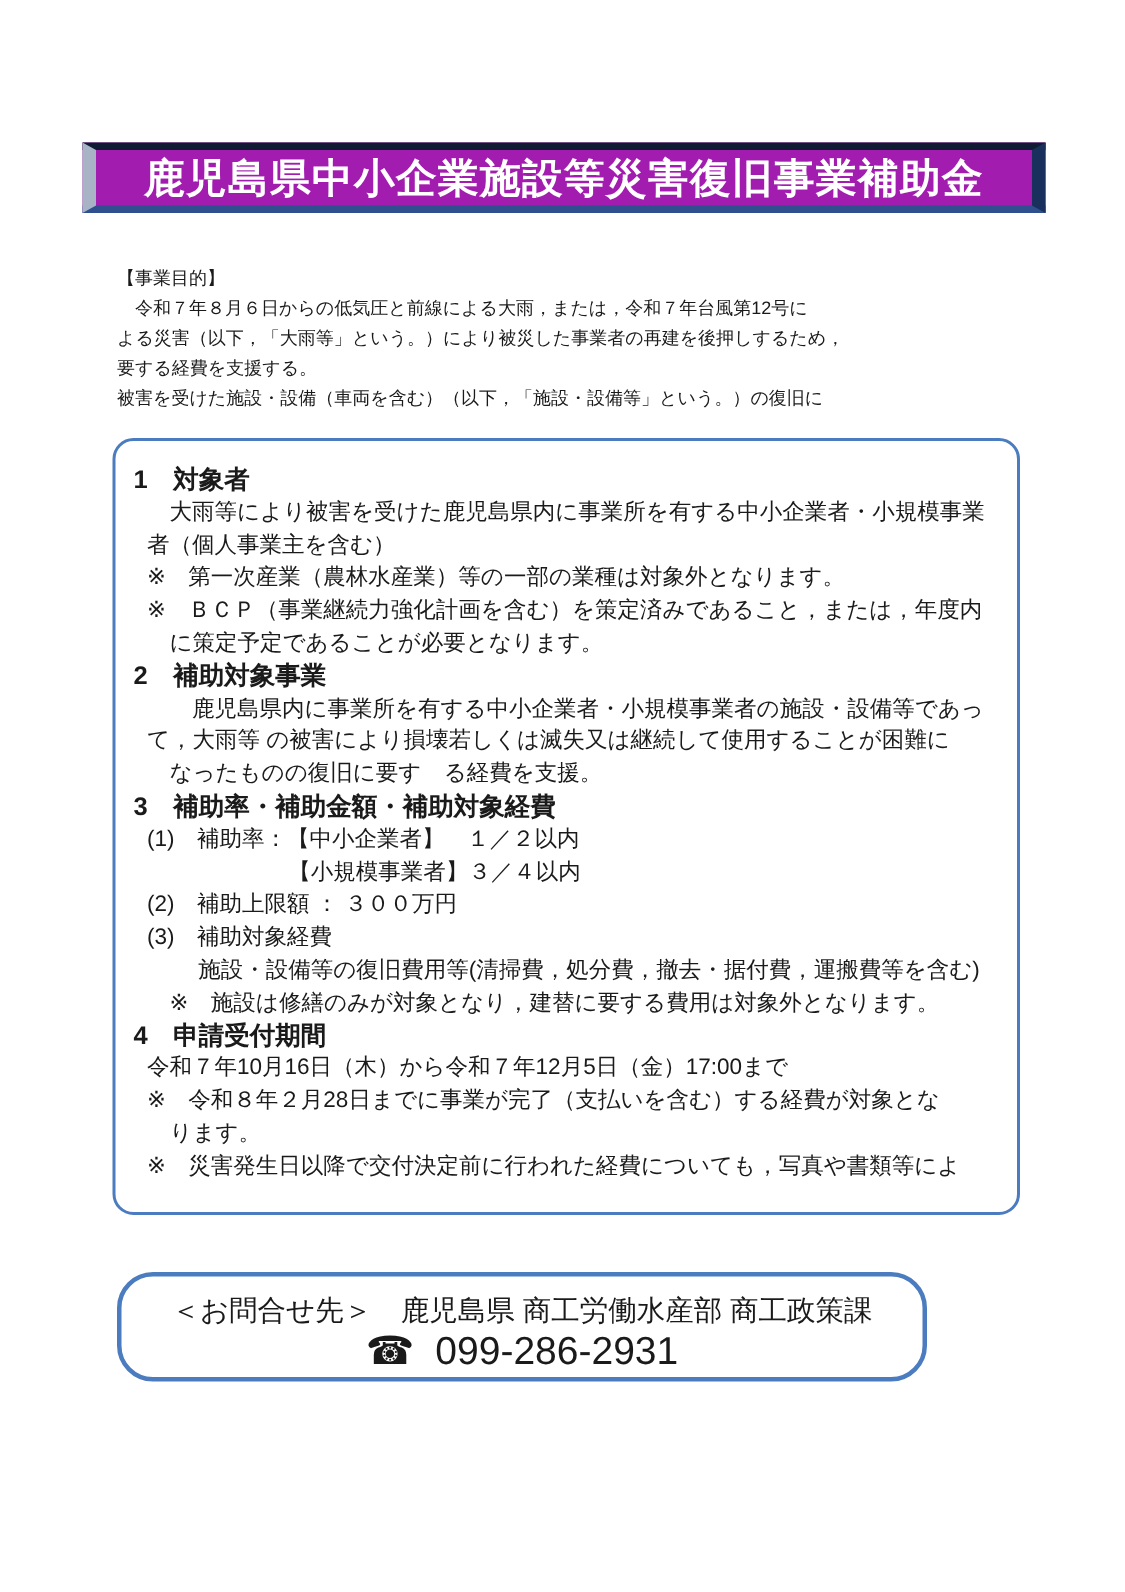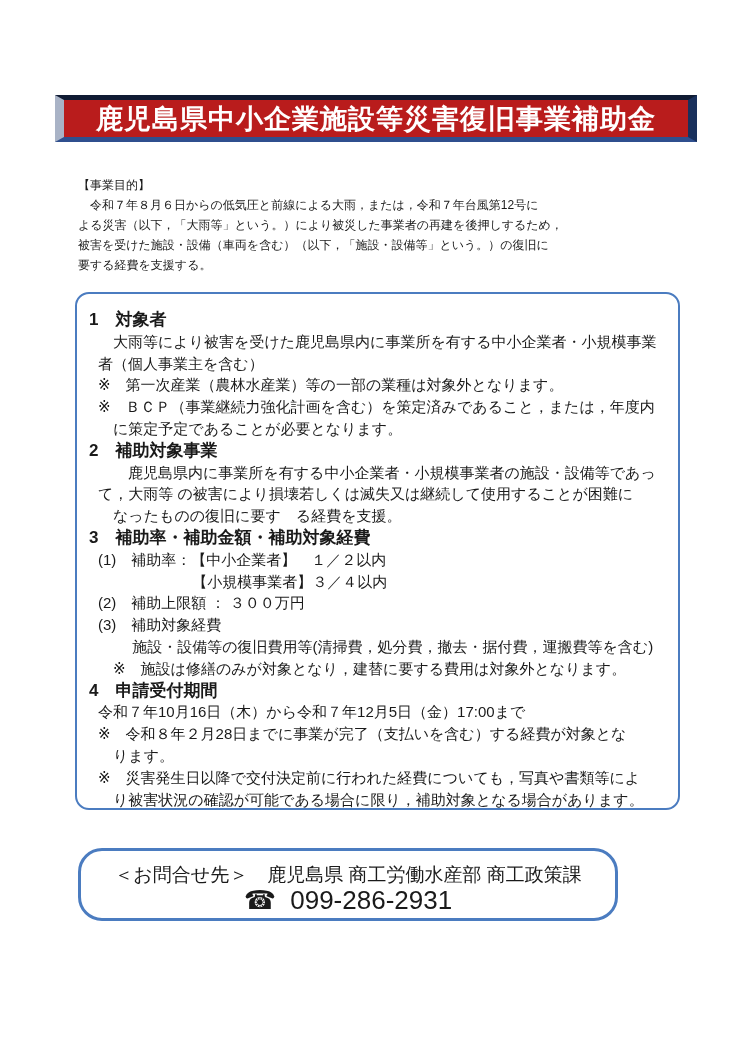--- a/index.html
+++ b/index.html
@@ -10,21 +10,21 @@
     color:#1a1a1a;
     position:relative;
     overflow:hidden;
   }
 
   
   .banner {
     position:absolute; left:55px; top:95px;
     width:642px; height:47px;
     box-sizing:border-box;
-    background:#b91c1c;
+    background:#a21caf;
     border-top:5px solid #101B33;
     border-bottom:5px solid #2F4F8E;
     border-left:9px solid #A9B3C6;
     border-right:9px solid #19305C;
     display:flex; align-items:center; justify-content:center;
   }
   .banner-text {
     color:#ffffff; font-size:27px; font-weight:bold;
     letter-spacing:1px; white-space:pre;
   }
@@ -77,22 +77,22 @@
 <div class="page">
 
   <div class="banner">
     <div class="banner-text">鹿児島県中小企業施設等災害復旧事業補助金</div>
   </div>
 
   <div class="purpose">
     <div class="line">【事業目的】</div>
     <div class="line">　令和７年８月６日からの低気圧と前線による大雨，または，令和７年台風第12号に</div>
     <div class="line">よる災害（以下，「大雨等」という。）により被災した事業者の再建を後押しするため，</div>
+    <div class="line">要する経費を支援する。</div>
     <div class="line">被害を受けた施設・設備（車両を含む）（以下，「施設・設備等」という。）の復旧に</div>
-    <div class="line">要する経費を支援する。</div>
   </div>
 
   <div class="main-box">
 
     <div>
       <div class="sec-heading">
         <span>1</span>
         <span class="sec-title">対象者</span>
       </div>
       <div class="sec-body">
@@ -134,21 +134,20 @@
     <div>
       <div class="sec-heading">
         <span>4</span>
         <span class="sec-title">申請受付期間</span>
       </div>
       <div class="sec-body">
         <div class="line">令和７年10月16日（木）から令和７年12月5日（金）17:00まで</div>
         <div class="line">※　令和８年２月28日までに事業が完了（支払いを含む）する経費が対象とな</div>
         <div class="line">　ります。</div>
         <div class="line">※　災害発生日以降で交付決定前に行われた経費についても，写真や書類等によ</div>
-        <div class="line">　り被害状況の確認が可能である場合に限り，補助対象となる場合があります。</div>
       </div>
     </div>
 
   </div>
 
   <div class="contact-box">
     <div class="contact-line1">＜お問合せ先＞　鹿児島県 商工労働水産部 商工政策課</div>
     <div class="contact-line2">
       <span class="phone-icon">☎</span><span>099-286-2931</span>
     </div>

